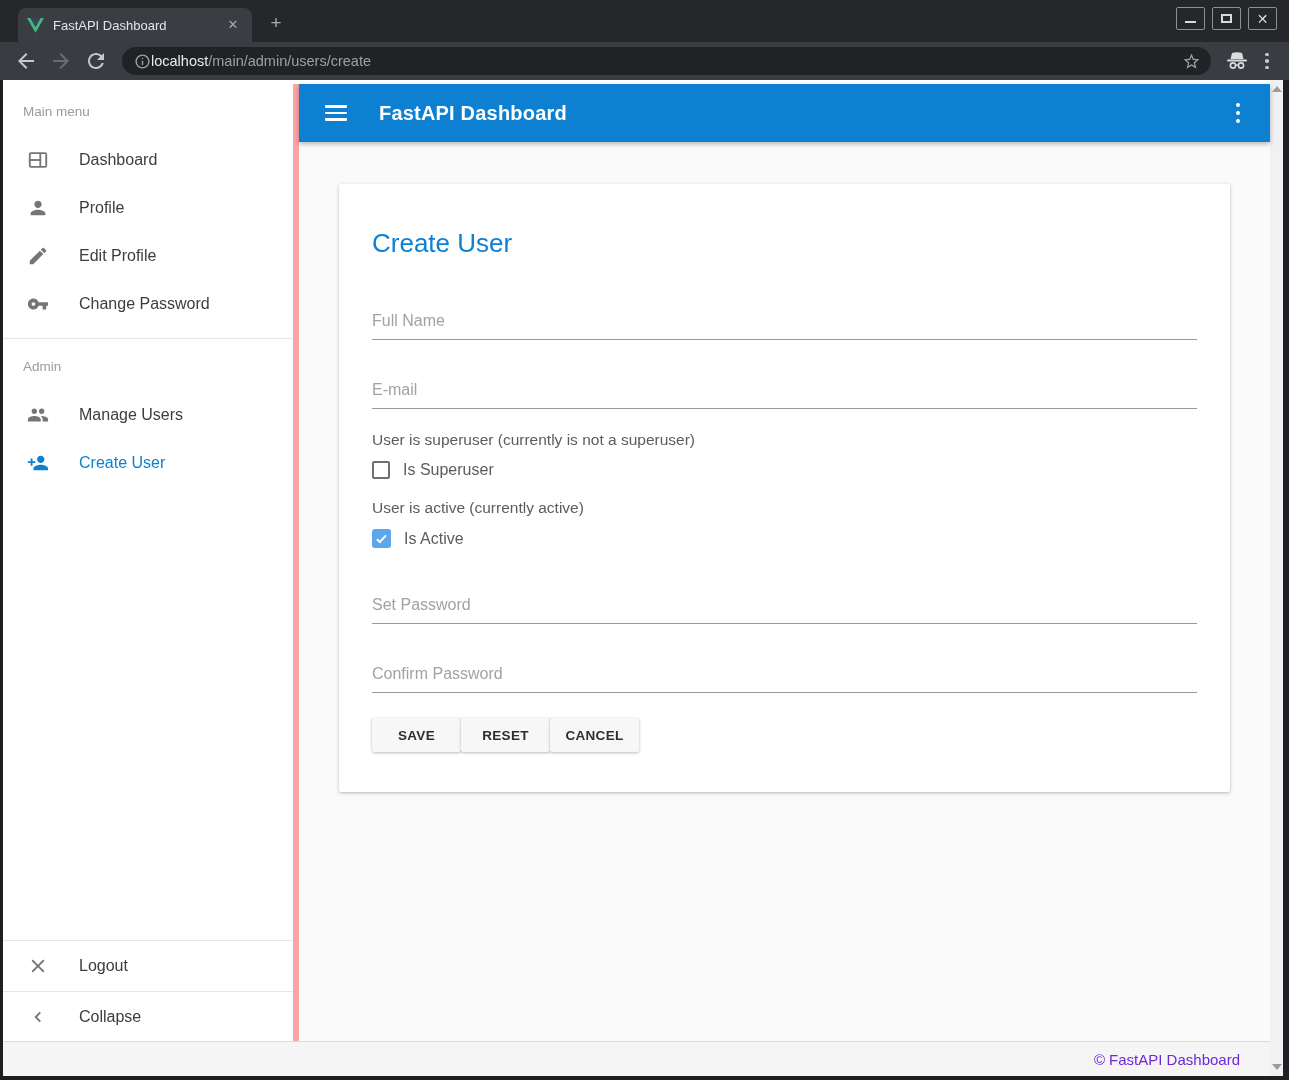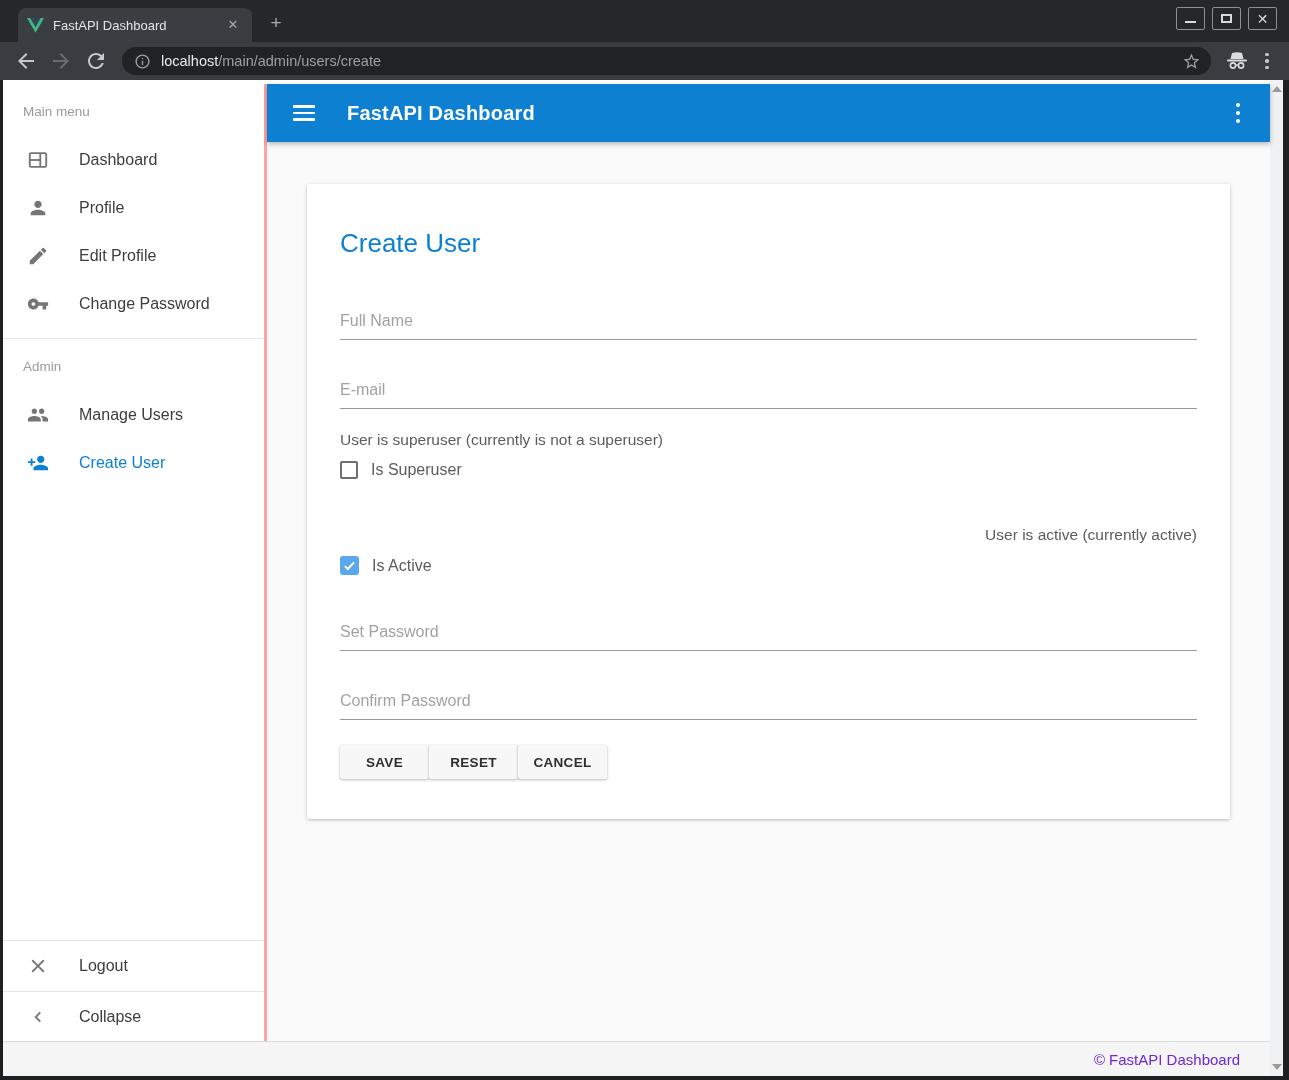--- a/index.html
+++ b/index.html
@@ -23,42 +23,42 @@
   .win-btn .min-glyph { display: block; width: 11px; height: 8px; border-bottom: 2px solid #d7d9dc; }
   .win-btn .max-glyph { display: block; width: 11px; height: 9px; border: 2px solid #d7d9dc; }
   .win-btn .close-glyph { color: #d7d9dc; font-size: 14px; line-height: 14px; }
 
   .toolbar { position: absolute; top: 42px; left: 0; right: 0; height: 38px; background: #393c41;
              display: flex; align-items: center; padding: 0 14px; }
   .nav-icon { width: 24px; height: 24px; margin-right: 11px; flex: none; }
   .omnibox { flex: 1; height: 28px; background: #202226; border-radius: 14px; display: flex;
              align-items: center; padding: 0 10px 0 12px; margin: 0 6px 0 3px; }
   .omni-info { width: 17px; height: 17px; flex: none; }
-  .omni-url { flex: 1; margin-left: 10px; font-size: 14.5px; white-space: nowrap; overflow: hidden; }
+  .omni-url { flex: 1; margin-left: 0; font-size: 14.5px; white-space: nowrap; overflow: hidden; }
   .url-host { color: #e8eaed; }
   .url-path { color: #9aa0a6; }
   .omni-star { width: 19px; height: 19px; flex: none; }
   .incognito { width: 24px; height: 20px; margin: 0 10px 0 8px; flex: none; }
   .menu-dots { width: 16px; height: 24px; display: flex; flex-direction: column; align-items: center;
                justify-content: center; gap: 3px; }
   .menu-dots i { width: 3.5px; height: 3.5px; border-radius: 50%; background: #c6c9cc; }
 
   
   .page { position: absolute; top: 80px; left: 3px; right: 6px; bottom: 4px; background: #fff; }
   .scrollbar { position: absolute; top: 0; right: 0; bottom: 0; width: 13px; background: #f0f1f2; }
   .sb-arrow { position: absolute; left: 50%; transform: translateX(-50%); width: 0; height: 0; }
   .sb-up { top: 6px; border-left: 5px solid transparent; border-right: 5px solid transparent; border-bottom: 6px solid #9b9b9b; }
   .sb-down { bottom: 6px; border-left: 5px solid transparent; border-right: 5px solid transparent; border-top: 6px solid #9b9b9b; }
 
   .viewport { position: absolute; top: 0; left: 0; right: 13px; bottom: 0; display: flex; flex-direction: column; background: #fff; }
   .top-strip { height: 4px; background: #fff; flex: none; }
   .app-row { flex: 1; display: flex; min-height: 0; }
 
   
-  .sidebar { width: 264px; flex: none; background: #fff; border-right: 3px solid #fca5a5;
+  .sidebar { width: 296px; flex: none; background: #fff; border-right: 6px solid #fca5a5;
              display: flex; flex-direction: column; }
   .section-label { padding: 20px 0 0 20px; font-size: 13.5px; color: #9b9b9b; height: 36px; }
   .menu-list { margin-top: 16px; }
   .menu-item { height: 48px; display: flex; align-items: center; padding-left: 24px; cursor: default; }
   .menu-item .mi-icon { width: 22px; height: 22px; color: #757575; flex: none; }
   .menu-item .mi-label { margin-left: 30px; font-size: 16px; color: #3d3d3d; }
   .menu-item.active .mi-icon { color: #0d80d2; }
   .menu-item.active .mi-label { color: #0d80d2; }
   .side-divider { border-top: 1px solid #e6e6e6; margin-top: 10px; }
   .sidebar-bottom { margin-top: auto; border-top: 1px solid #e6e6e6; }
@@ -86,21 +86,21 @@
                  background: transparent; font-family: "Liberation Sans", sans-serif;
                  font-size: 16px; color: #424242; padding: 0 0 9px 0; outline: none; }
   .field input::placeholder { color: #a2a2a2; opacity: 1; }
   .field-fullname { margin-top: 54px; }
   .field-email { margin-top: 41px; }
   .field-setpw { margin-top: 48px; }
   .field-confirmpw { margin-top: 41px; }
 
   .hint { font-size: 15.5px; color: #5c5c5c; }
   .hint-superuser { margin-top: 22px; }
-  .hint-active { margin-top: 47px; text-align: right; }
+  .hint-active { margin-top: 20px; }
 
   .check-row { display: flex; align-items: center; }
   .check-row-superuser { margin-top: 12px; }
   .check-row-active { margin-top: 12px; }
   .checkbox { width: 18px; height: 18px; border: 2px solid #6f6f6f; border-radius: 2px; flex: none;
               display: flex; align-items: center; justify-content: center; }
   .checkbox.checked { border: none; width: 19px; height: 19px; background: #5ba7ee; border-radius: 3px; }
   .checkbox.checked .tick { width: 5px; height: 10px; border-right: 2.2px solid #fff;
                             border-bottom: 2.2px solid #fff; transform: rotate(43deg); margin-top: -2px; }
   .check-label { margin-left: 13px; font-size: 16px; color: #5c5c5c; }

